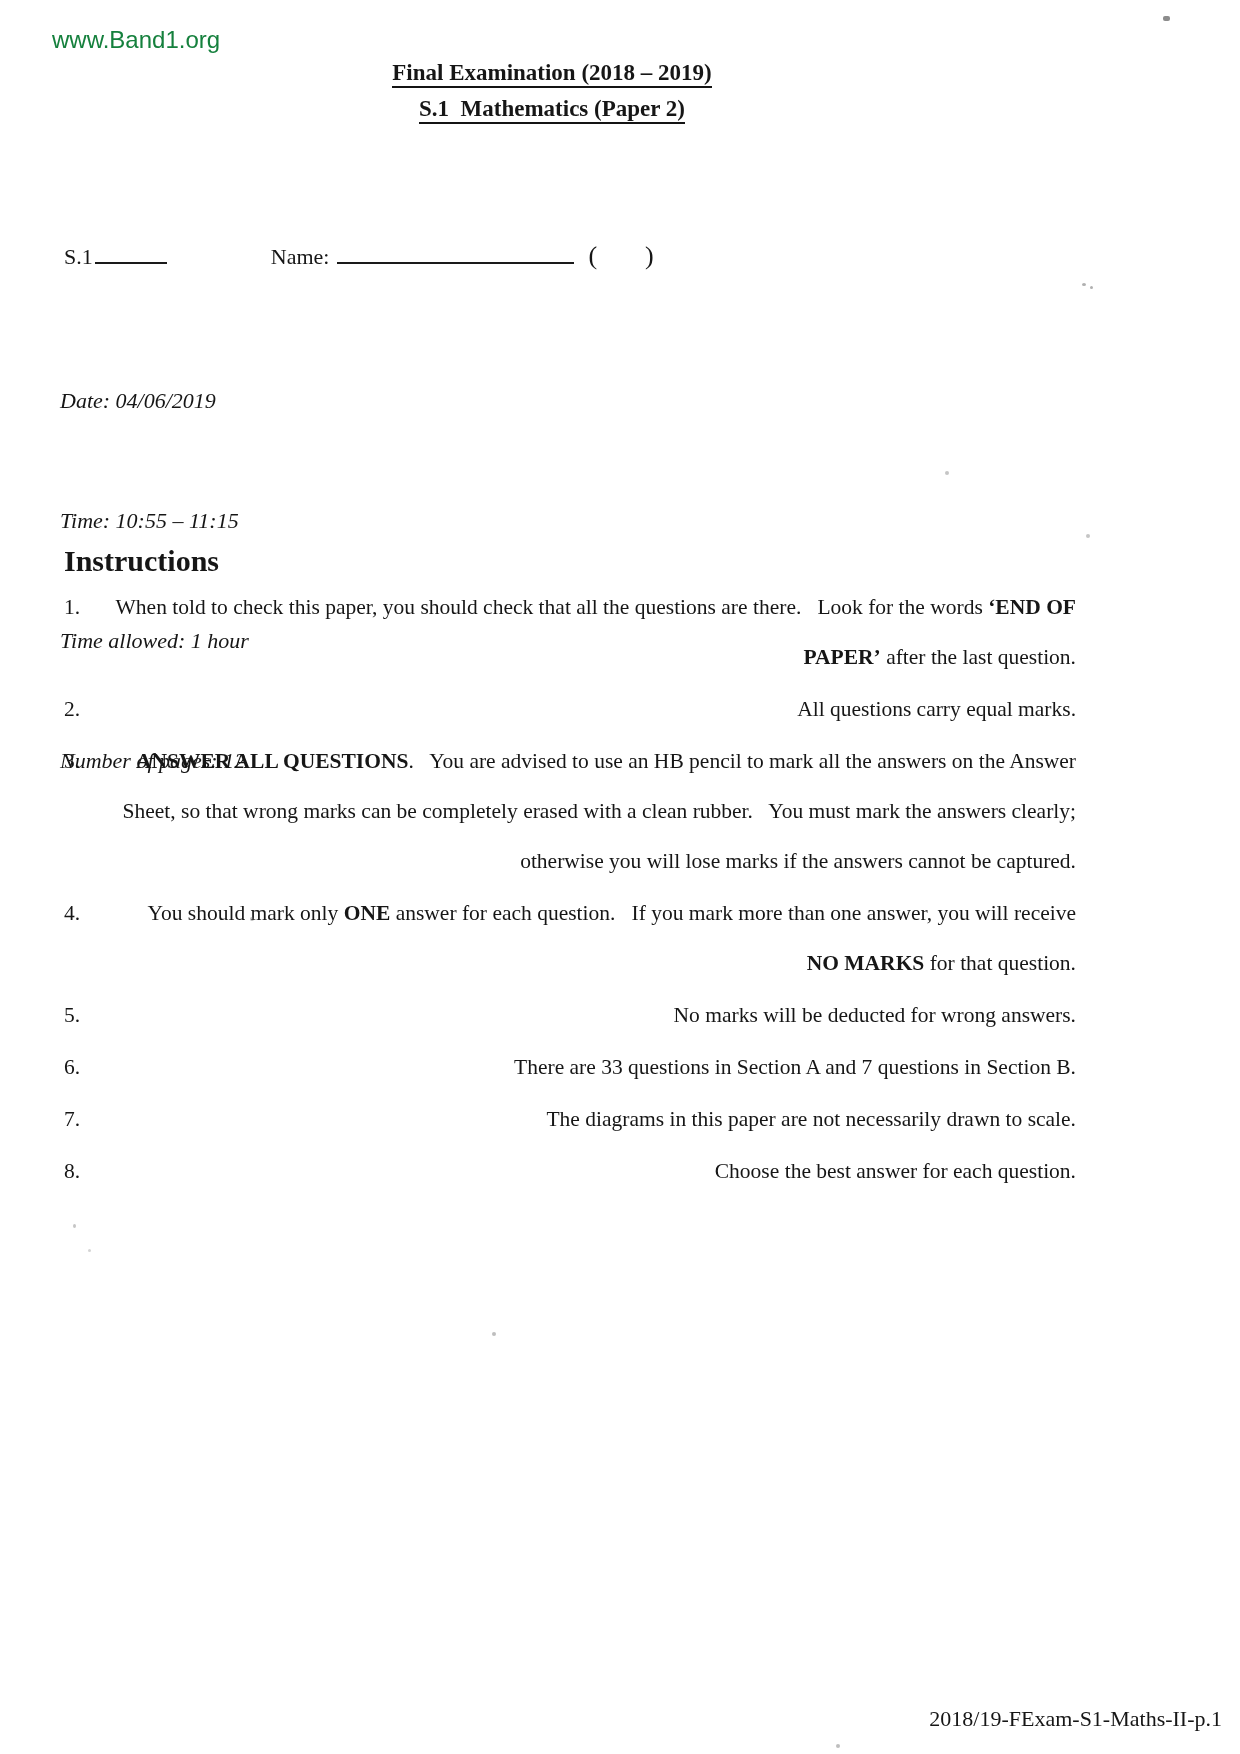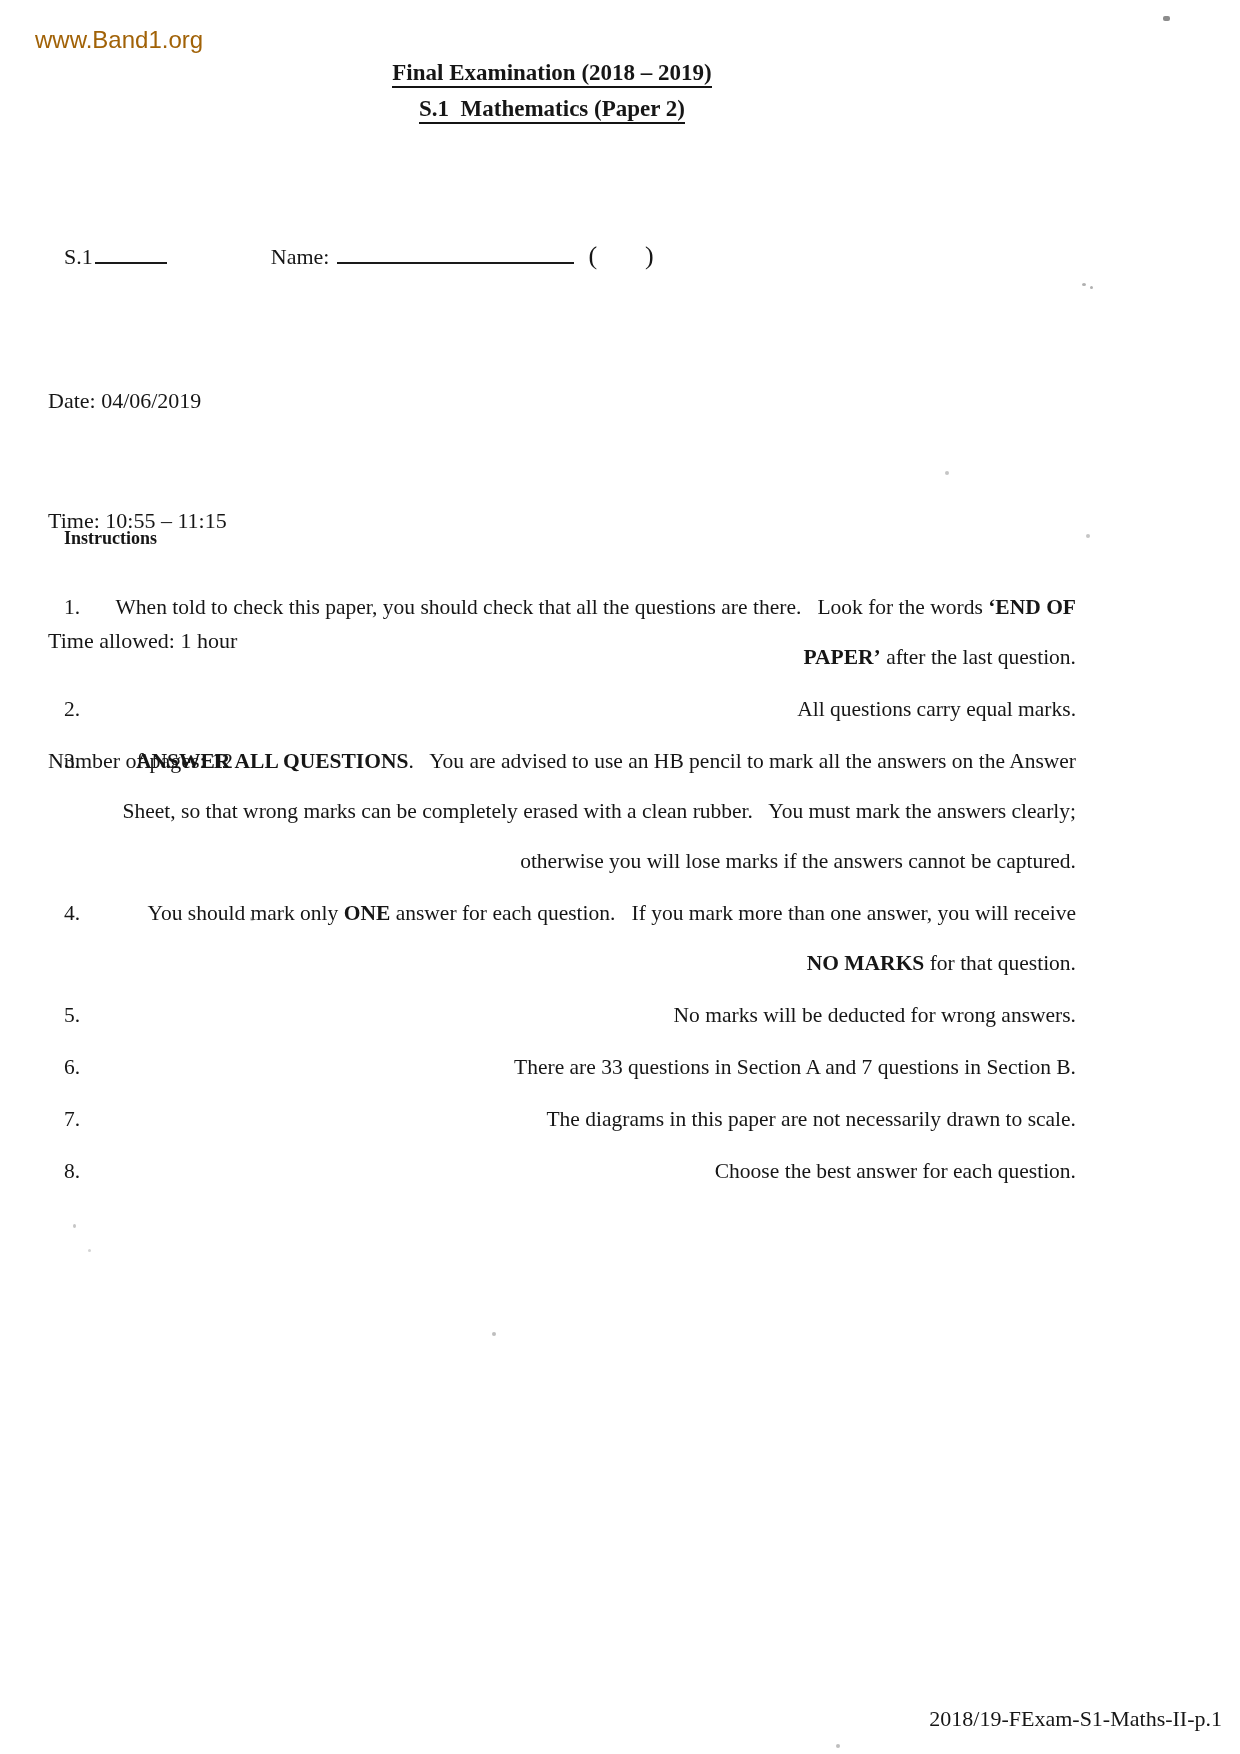--- a/index.html
+++ b/index.html
@@ -7,23 +7,23 @@
     width: 1240px; height: 1754px;
     background: #ffffff;
     font-family: "Liberation Serif", serif;
     color: #161616;
     position: relative;
     overflow: hidden;
   }
   .page { position: absolute; inset: 0; }
 
   .watermark {
-    position: absolute; top: 26px; left: 35px;
+    position: absolute; top: 26px; left: 52px;
     font-family: "Liberation Sans", sans-serif;
-    font-size: 24px; color: #a16207;
+    font-size: 24px; color: #15803d;
   }
 
   .header {
     position: absolute; top: 56px; left: 0; width: 1104px;
     text-align: center;
   }
   .h-line { line-height: 34px; white-space: pre-wrap; }
   .h-line .u {
     font-weight: bold;
     border-bottom: 2px solid #141414;
@@ -42,28 +42,29 @@
     border-bottom: 2px solid #1a1a1a;
     height: 24px;
   }
   .blank-class { width: 72px; margin-left: 2px; }
   .name-lbl { margin-left: 104px; }
   .blank-name { width: 237px; margin-left: 8px; }
   .paren { font-size: 26px; margin-left: 14px; }
   .paren.close { margin-left: 48px; }
 
   .details {
-    position: absolute; top: 301px; left: 48px;
+    position: absolute; top: 301px; left: 60px;
     font-size: 22px; line-height: 40px;
     white-space: pre-wrap;
+    font-style: italic;
   }
 
   .ins-heading {
-    position: absolute; top: 528px; left: 64px;
-    font-weight: bold; font-size: 18px;
+    position: absolute; top: 544px; left: 64px;
+    font-weight: bold; font-size: 30px;
   }
 
   .ins-list {
     position: absolute; top: 582px; left: 64px;
     width: 1012px;
     font-size: 21.5px;
   }
   .ins-row { display: flex; margin-bottom: 2px; }
   .ins-row .num {
     flex: none; width: 46px;

